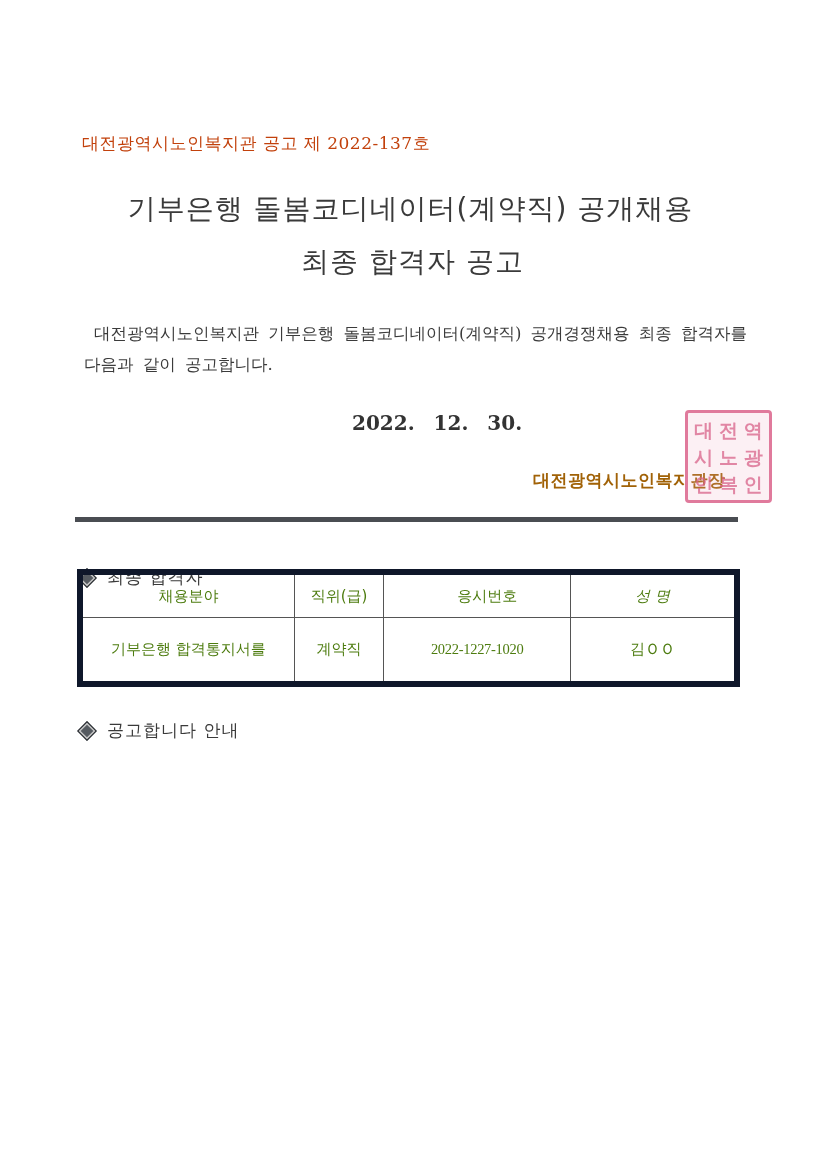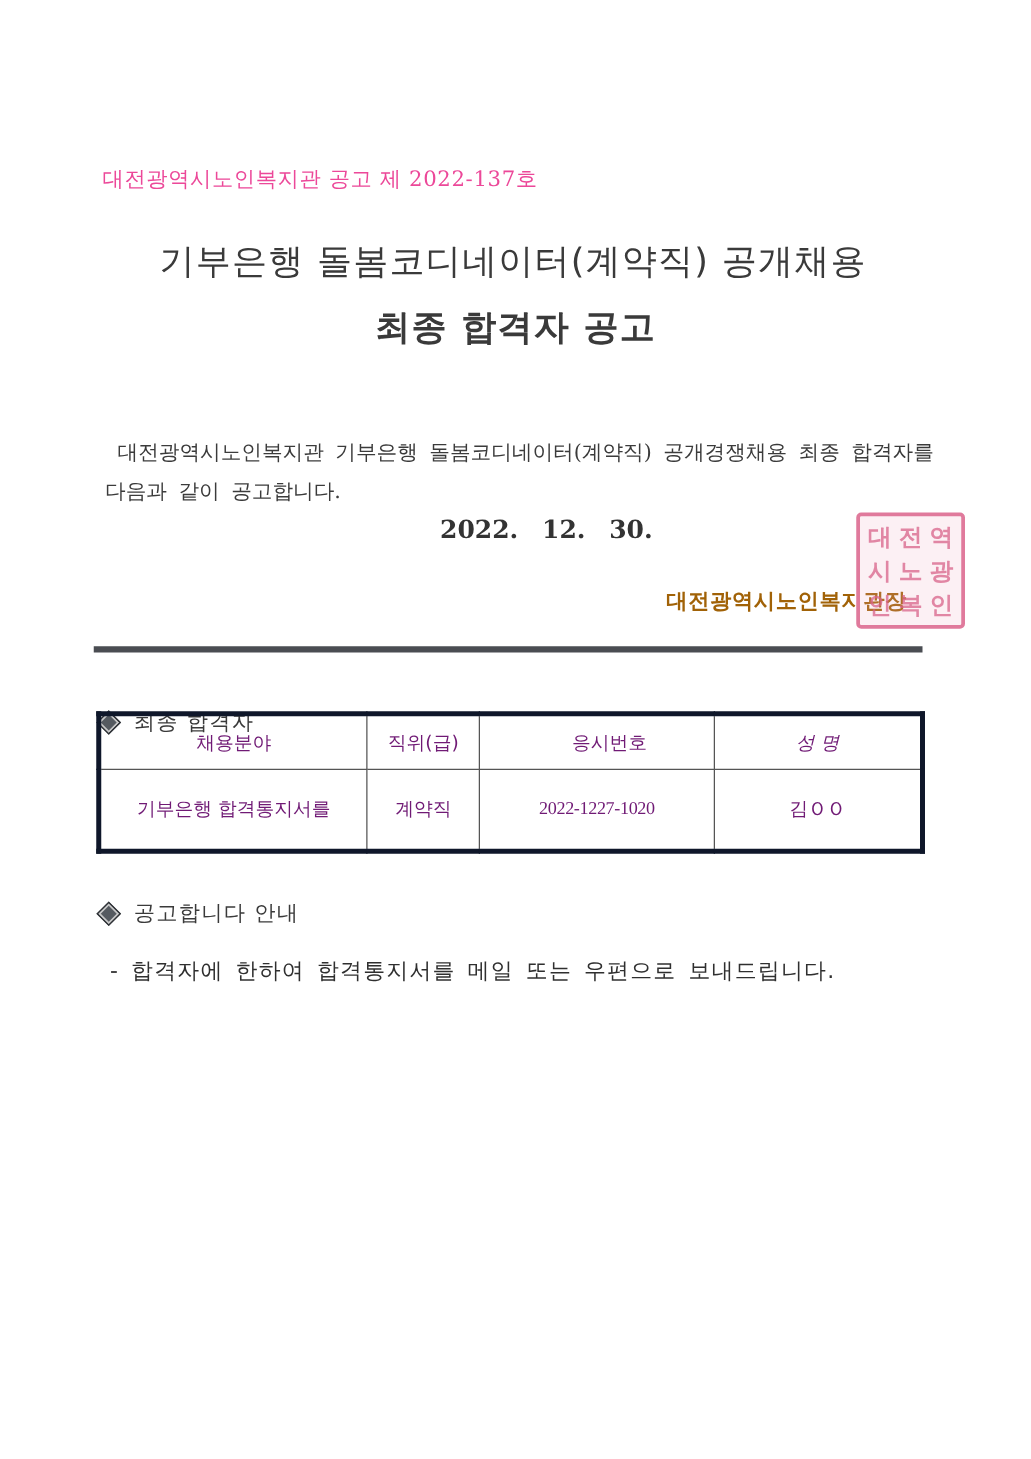--- a/index.html
+++ b/index.html
@@ -15,46 +15,45 @@
       font-family: "DejaVu Serif", "Liberation Serif", serif;
       color: #3a3a3a;
     }
     .abs { position: absolute; }
 
     .notice-number {
       left: 82px;
       top: 132px;
       font-size: 17px;
       letter-spacing: 0.5px;
-      color: #ec4899;
+      color: #c2410c;
       white-space: nowrap;
     }
     .title {
       left: 0;
       width: 825px;
       text-align: center;
       font-family: "DejaVu Sans", "Liberation Sans", sans-serif;
       font-size: 28px;
       color: #3a3a3a;
       white-space: nowrap;
       letter-spacing: 1px;
     }
     .title.l1 { top: 190px; left: -2px; }
-    .title.l2 { top: 243px; font-weight: bold; }
+    .title.l2 { top: 243px; }
 
     .intro {
       left: 84px;
       top: 318px;
       width: 670px;
       font-size: 16.5px;
       line-height: 31px;
       color: #3b3b3b;
       text-indent: 10px;
       word-spacing: 4px;
-      margin-top: 28px;
     }
 
     .date {
       left: 352px;
       top: 411px;
       font-size: 20px;
       font-weight: bold;
       color: #333;
       white-space: nowrap;
       word-spacing: 12px;
@@ -128,24 +127,24 @@
     }
     .sec1 { left: 76px; top: 566px; }
     .sec2 { left: 76px; top: 719px; }
 
     table.results {
       position: absolute;
       left: 77px;
       top: 569px;
       width: 663px;
       border-collapse: collapse;
-      border: 4px solid #0f172a;
+      border: 6px solid #0f172a;
       font-family: "DejaVu Sans", "Liberation Sans", sans-serif;
       font-size: 15px;
-      color: #701a75;
+      color: #4d7c0f;
     }
     table.results th, table.results td {
       border: 1.5px solid #555;
       text-align: center;
       font-weight: normal;
       padding: 0;
     }
     table.results th { height: 42px; }
     table.results td { height: 63px; }
     table.results .c1 { width: 228px; }
@@ -222,14 +221,13 @@
     </tr>
   </tbody>
 </table>
 
 <div class="abs section-heading sec2">
   <span class="diamond"></span>
   <span>공고합니다 안내</span>
 </div>
 
 <div class="abs notes">
-  <div>- 합격자에 한하여 합격통지서를 메일 또는 우편으로 보내드립니다.</div>
 </div>
 
 </body></html>

